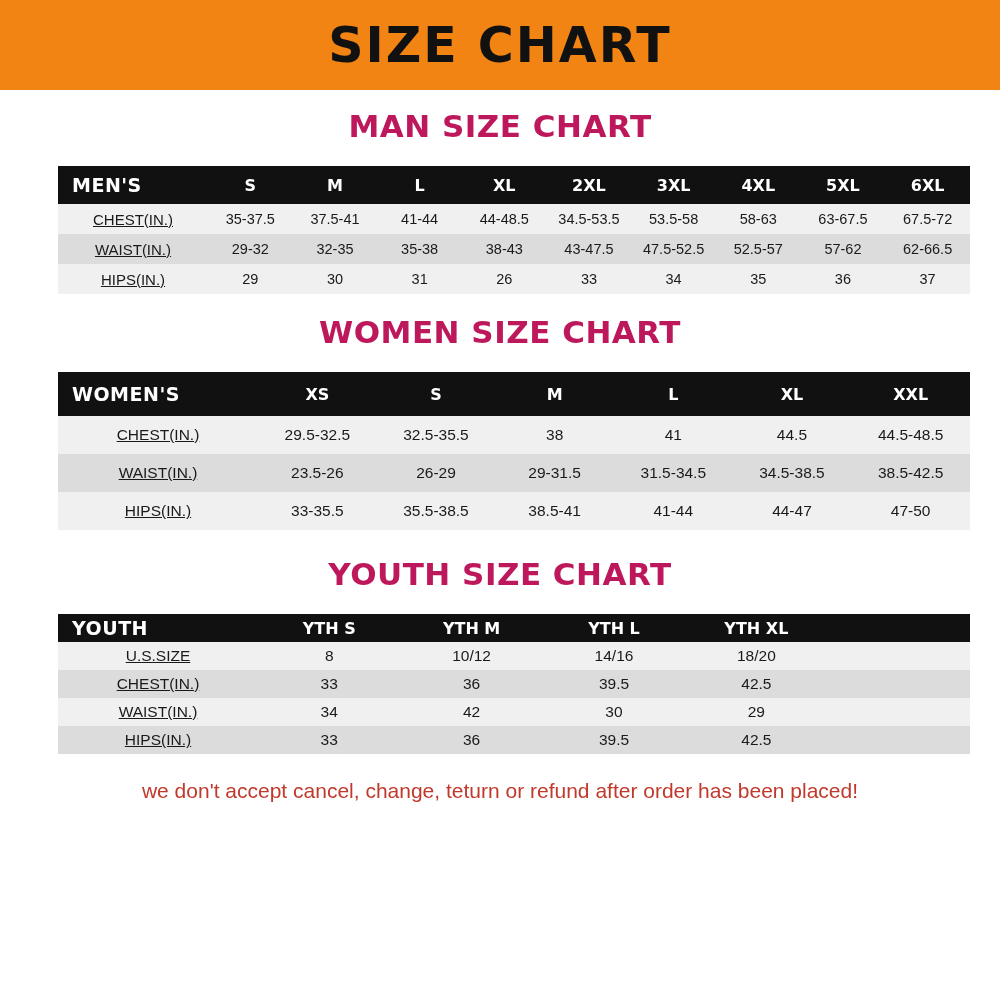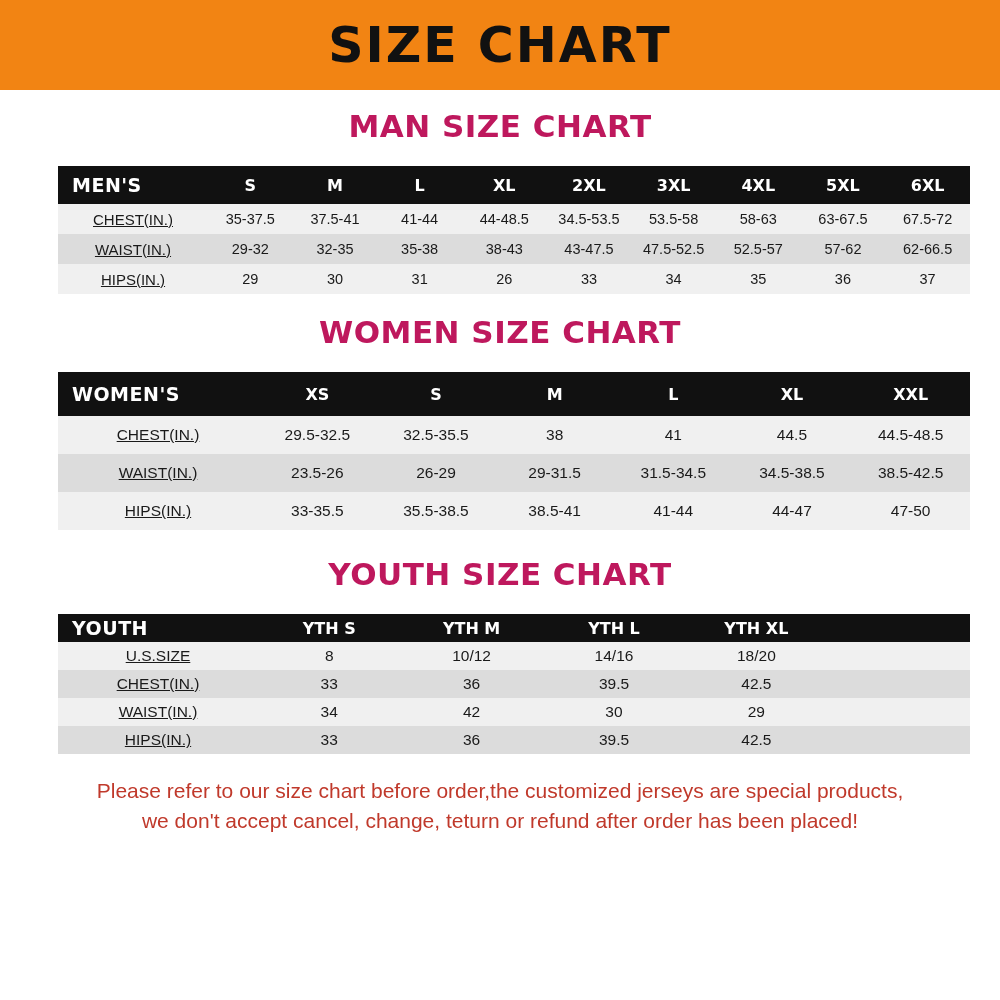--- a/index.html
+++ b/index.html
@@ -302,17 +302,16 @@
           <td>36</td>
           <td>39.5</td>
           <td>42.5</td>
           <td></td>
         </tr>
       </tbody>
     </table>
   </div>
 
   <div class="footer-note">
-    <div>Please refer to our size chart before order,the customized jerseys are special products,</div>
     <div>we don't accept cancel, change, teturn or refund after order has been placed!</div>
   </div>
 
 </div>
 
 </body></html>

